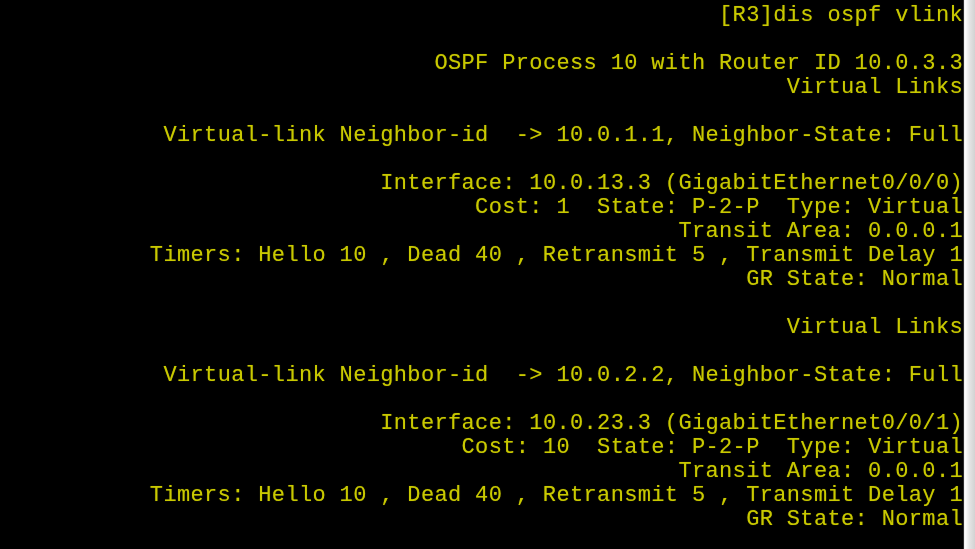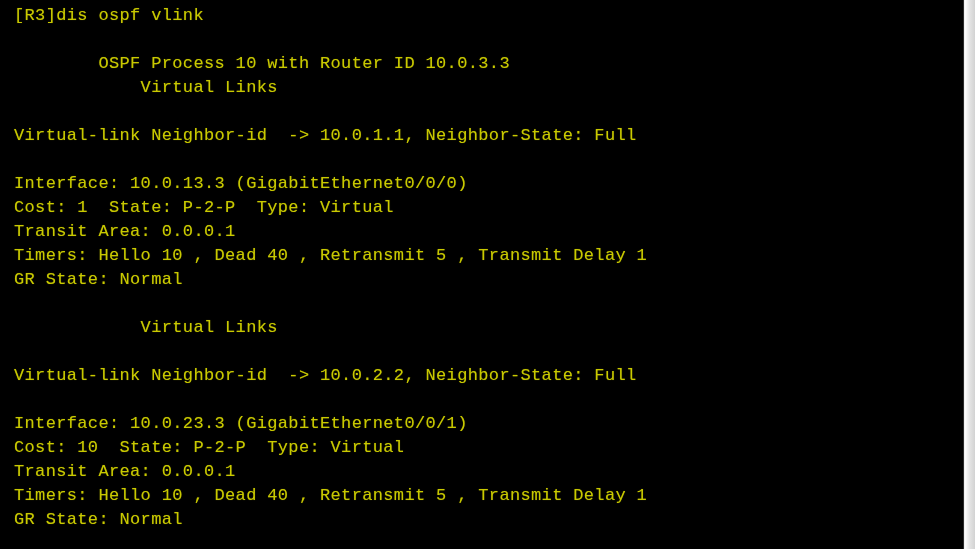--- a/index.html
+++ b/index.html
@@ -33,27 +33,28 @@
     background: #000000;
     padding: 4px 0 0 14px;
     box-sizing: border-box;
     overflow: hidden;
   }
 
   #console-output {
     margin: 0;
     padding: 0;
     font-family: "Liberation Mono", "DejaVu Sans Mono", monospace;
-    font-size: 17px;
+    font-size: 22px;
     line-height: 24px;
     letter-spacing: 0.35px;
     color: #c9c900;
     white-space: pre;
     font-weight: normal;
     text-shadow: 0 0 1px rgba(201,201,0,0.45);
+    text-align: right;
   }
 
   .console-line {
     display: block;
     min-height: 24px;
     white-space: pre;
     color: #c9c900;
   }
 
   .console-line.blank {

